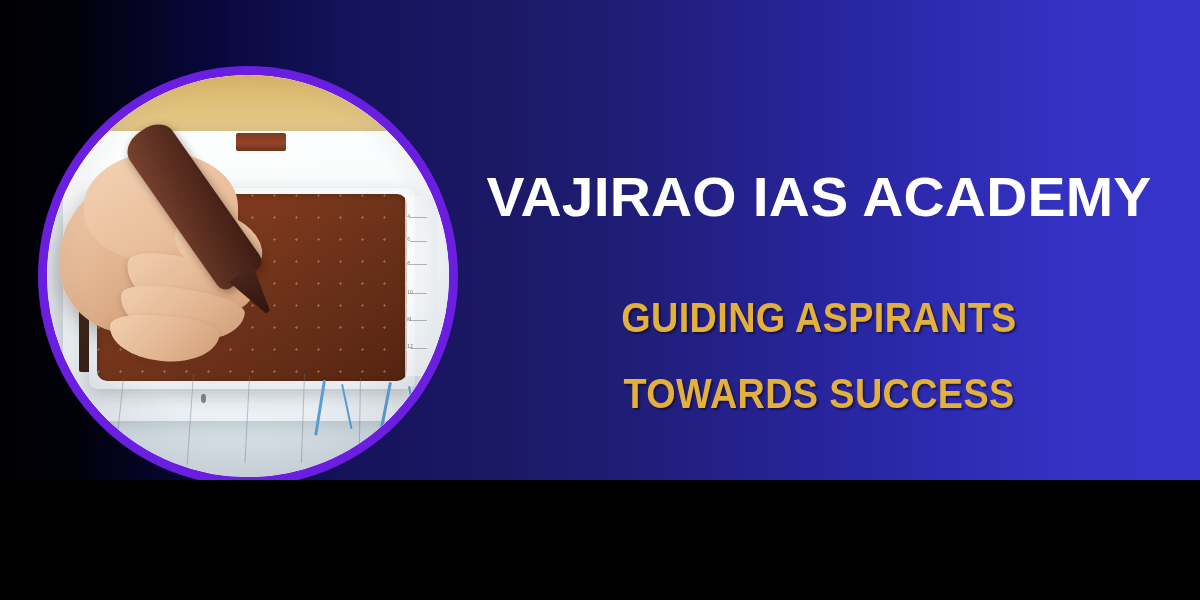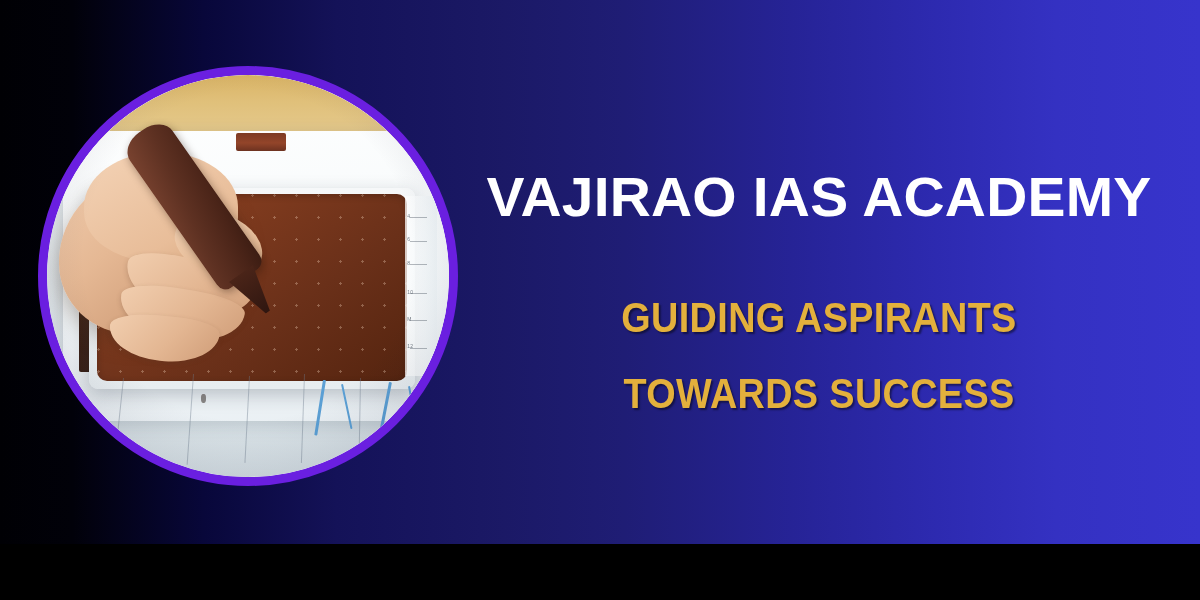--- a/index.html
+++ b/index.html
@@ -5,21 +5,21 @@
 <style>
   html, body {
     margin: 0;
     padding: 0;
     background: #000;
   }
 
   .banner {
     position: relative;
     width: 1200px;
-    height: 544px;
+    height: 480px;
     overflow: hidden;
     font-family: "Liberation Sans", sans-serif;
     background: linear-gradient(
         to right,
         #000004 0%,
         #010109 6%,
         #08073a 17%,
         #141258 28%,
         #1b1966 42%,
         #1f1d75 52%,

